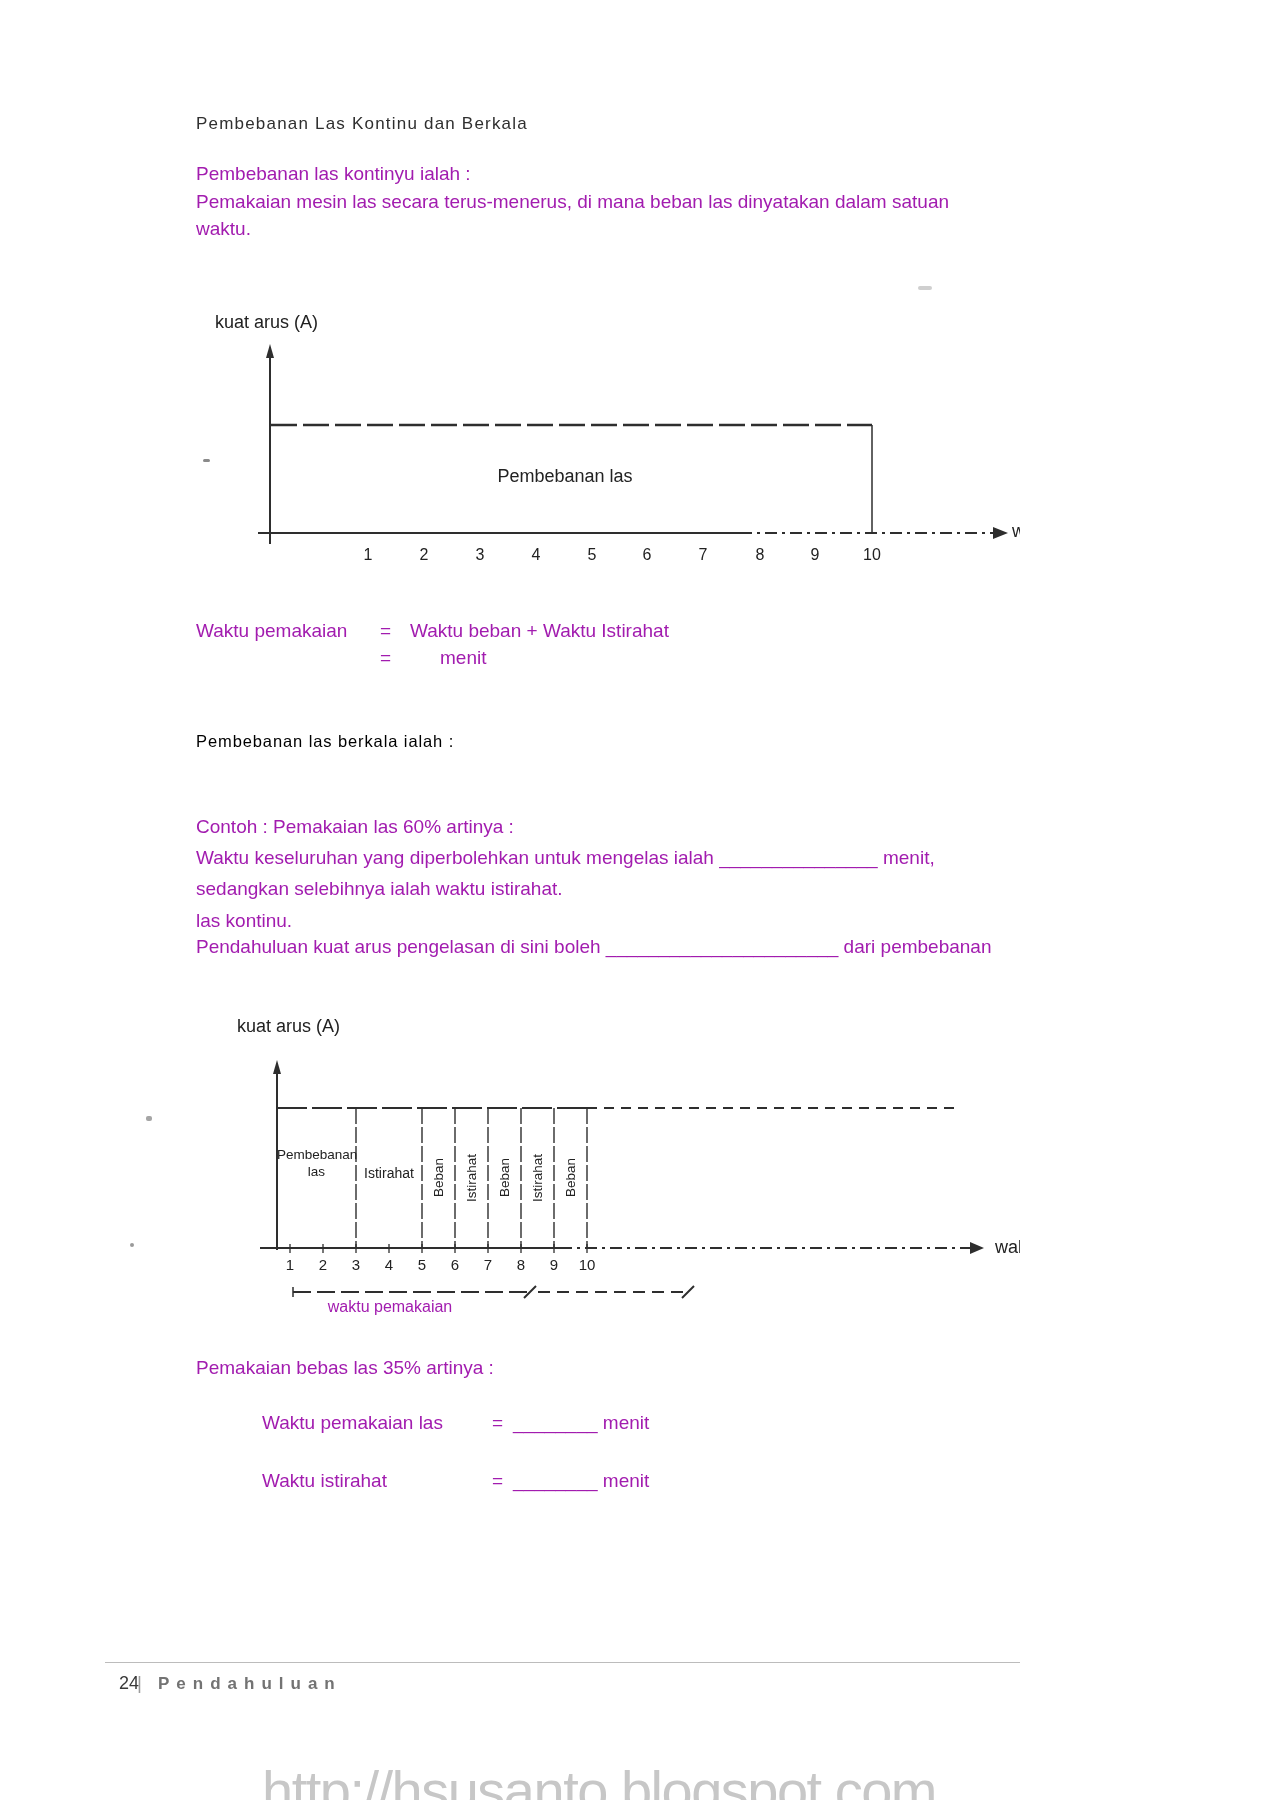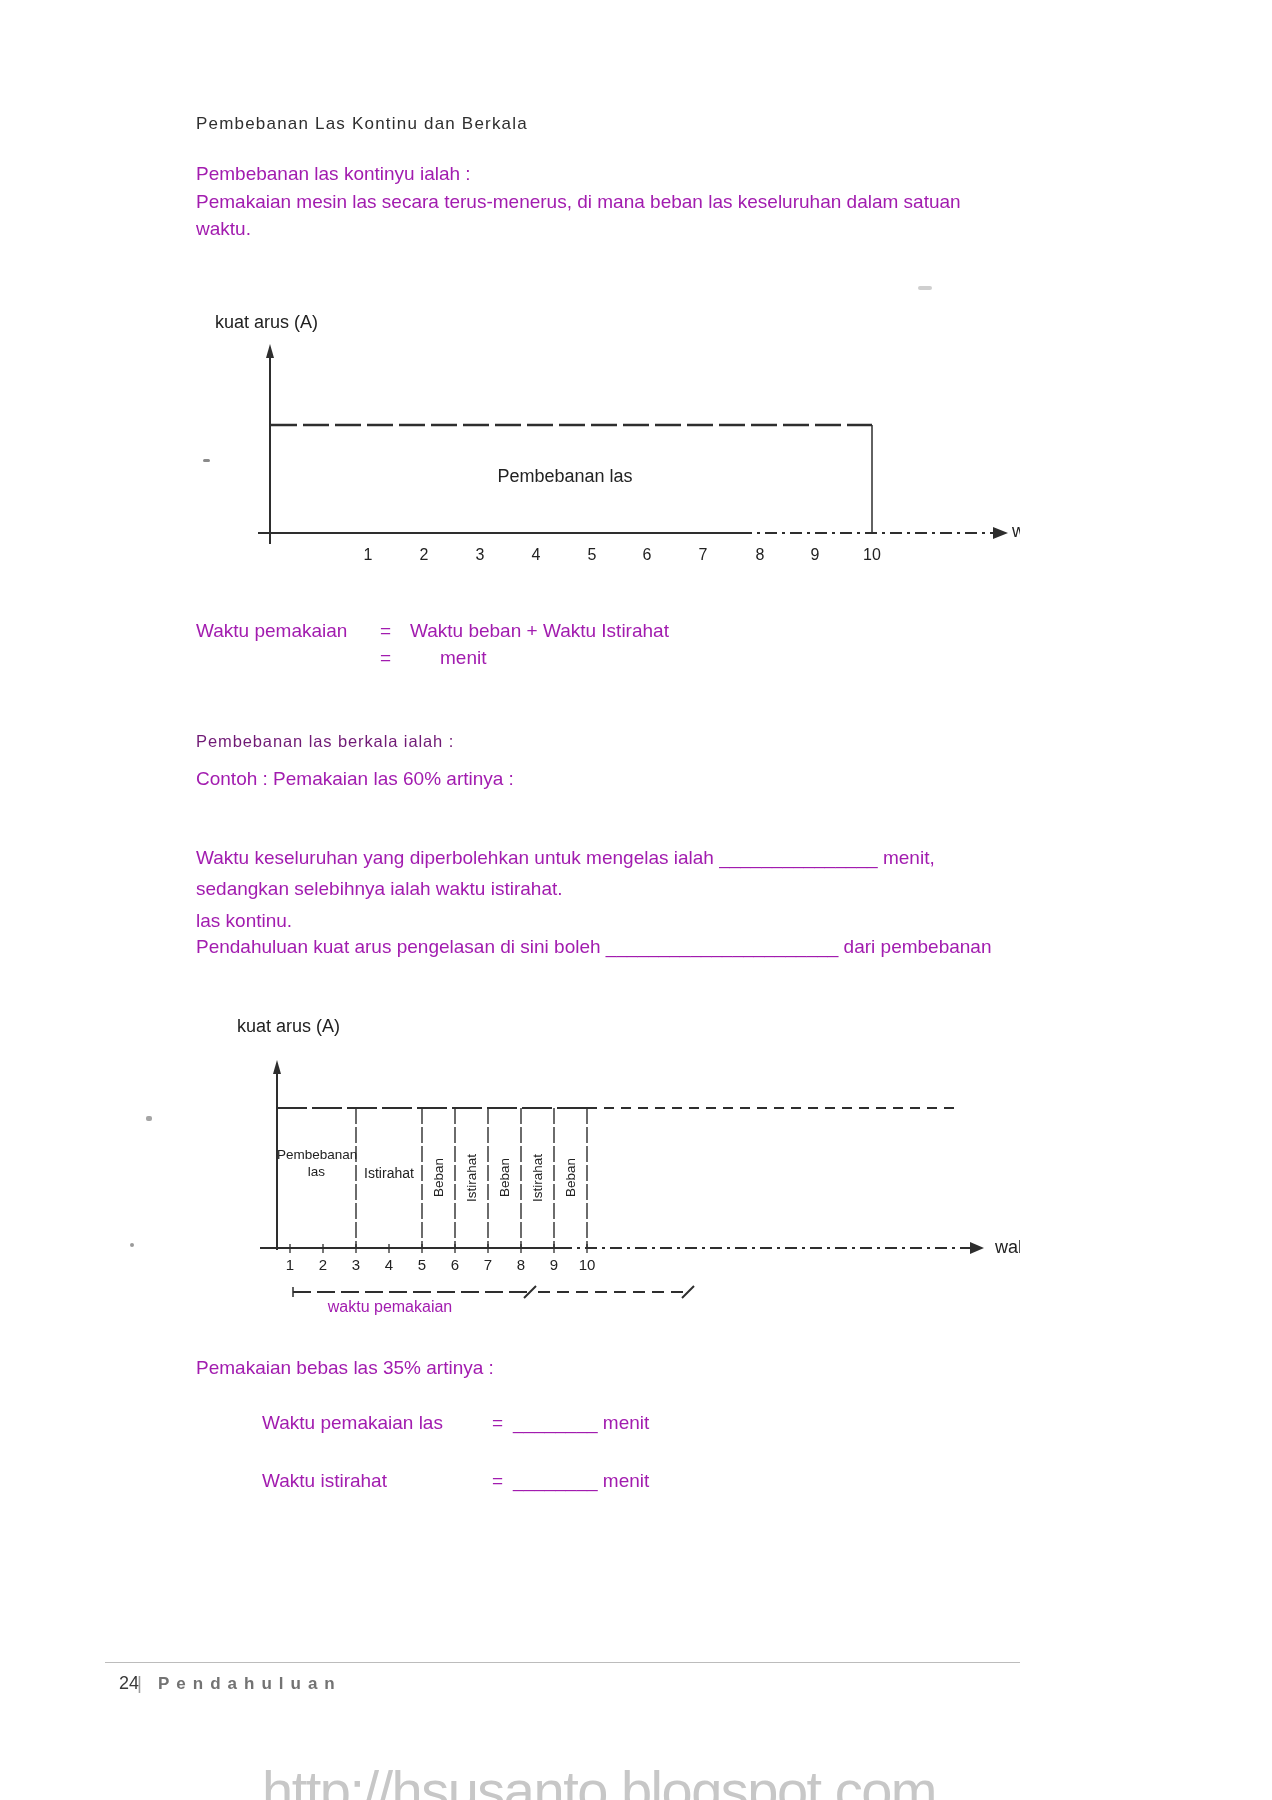--- a/index.html
+++ b/index.html
@@ -1,20 +1,20 @@
 <!DOCTYPE html>
 <html><head>
 <meta charset="utf-8">
 <style>
   html,body{margin:0;padding:0;background:#ffffff;}
   .page{position:relative;width:1020px;height:1800px;background:#fff;overflow:hidden;
         font-family:"Liberation Sans",sans-serif;color:#1d1d1d;}
   .t{position:absolute;white-space:nowrap;font-size:19px;color:#a21caf;}
   .heading{font-size:17px;letter-spacing:1.2px;color:#2f2f2f;}
-  .subheading{font-size:16.5px;letter-spacing:0.9px;color:#701a75;}
+  .subheading{font-size:16.5px;letter-spacing:0.9px;color:#000000;}
   .diag-label{font-size:18px;color:#222;}
   .diag-svg{position:absolute;}
   .tk{position:absolute;transform:translateX(-50%);font-size:16px;color:#222;}
   .tk2{position:absolute;transform:translateX(-50%);font-size:15px;color:#222;}
   .colh{position:absolute;text-align:center;font-size:13.5px;line-height:17px;color:#222;
         white-space:normal;}
   .colv{position:absolute;top:1108px;width:33px;height:140px;display:flex;
         align-items:center;justify-content:center;}
   .colv span{writing-mode:vertical-rl;transform:rotate(180deg);font-size:13.5px;color:#222;}
   .footer-line{position:absolute;left:105px;top:1662px;width:1062px;height:1px;background:#bcbcbc;}
@@ -26,21 +26,21 @@
   .speck{position:absolute;border-radius:2px;}
 </style>
 </head>
 <body>
 
 <div class="page">
 
   <div class="t heading" style="left:196px;top:114px">Pembebanan Las Kontinu dan Berkala</div>
 
   <div class="t" style="left:196px;top:163px">Pembebanan las kontinyu ialah :</div>
-  <div class="t" style="left:196px;top:191px">Pemakaian mesin las secara terus-menerus, di mana beban las keseluruhan dalam satuan</div>
+  <div class="t" style="left:196px;top:191px">Pemakaian mesin las secara terus-menerus, di mana beban las dinyatakan dalam satuan</div>
   <div class="t" style="left:196px;top:218px">waktu.</div>
 
   <div class="t diag-label" style="left:215px;top:312px">kuat arus (A)</div>
 
   <svg class="diag-svg" style="left:200px;top:300px" width="900" height="285" viewBox="0 0 900 285">
 
     <line x1="70" y1="56" x2="70" y2="236" stroke="#2e2e2e" stroke-width="2"></line>
     <polygon points="66,58 74,58 70,44" fill="#2e2e2e"></polygon>
 
     <line x1="58" y1="233" x2="540" y2="233" stroke="#2e2e2e" stroke-width="2"></line>
@@ -68,21 +68,21 @@
   <span class="tk" style="left:872px;top:546px">10</span>
 
   <span class="t" style="left:196px;top:620px">Waktu pemakaian</span>
   <span class="t" style="left:380px;top:620px">=</span>
   <span class="t" style="left:410px;top:620px">Waktu beban + Waktu Istirahat</span>
   <span class="t" style="left:380px;top:647px">=</span>
   <span class="t" style="left:440px;top:647px">menit</span>
 
   <div class="t subheading" style="left:196px;top:732px">Pembebanan las berkala ialah :</div>
 
-  <div class="t" style="left:196px;top:768px">Contoh : Pemakaian las 60% artinya :</div>
+  <div class="t" style="left:196px;top:816px">Contoh : Pemakaian las 60% artinya :</div>
   <div class="t" style="left:196px;top:847px">Waktu keseluruhan yang diperbolehkan untuk mengelas ialah _______________ menit,</div>
   <div class="t" style="left:196px;top:878px">sedangkan selebihnya ialah waktu istirahat.</div>
 
   <div class="t" style="left:196px;top:936px">Pendahuluan kuat arus pengelasan di sini boleh ______________________ dari pembebanan</div>
   <div class="t" style="left:196px;top:910px">las kontinu.</div>
 
   <div class="t diag-label" style="left:237px;top:1016px">kuat arus (A)</div>
 
   <svg class="diag-svg" style="left:200px;top:1050px" width="900" height="270" viewBox="0 0 900 270">
 

